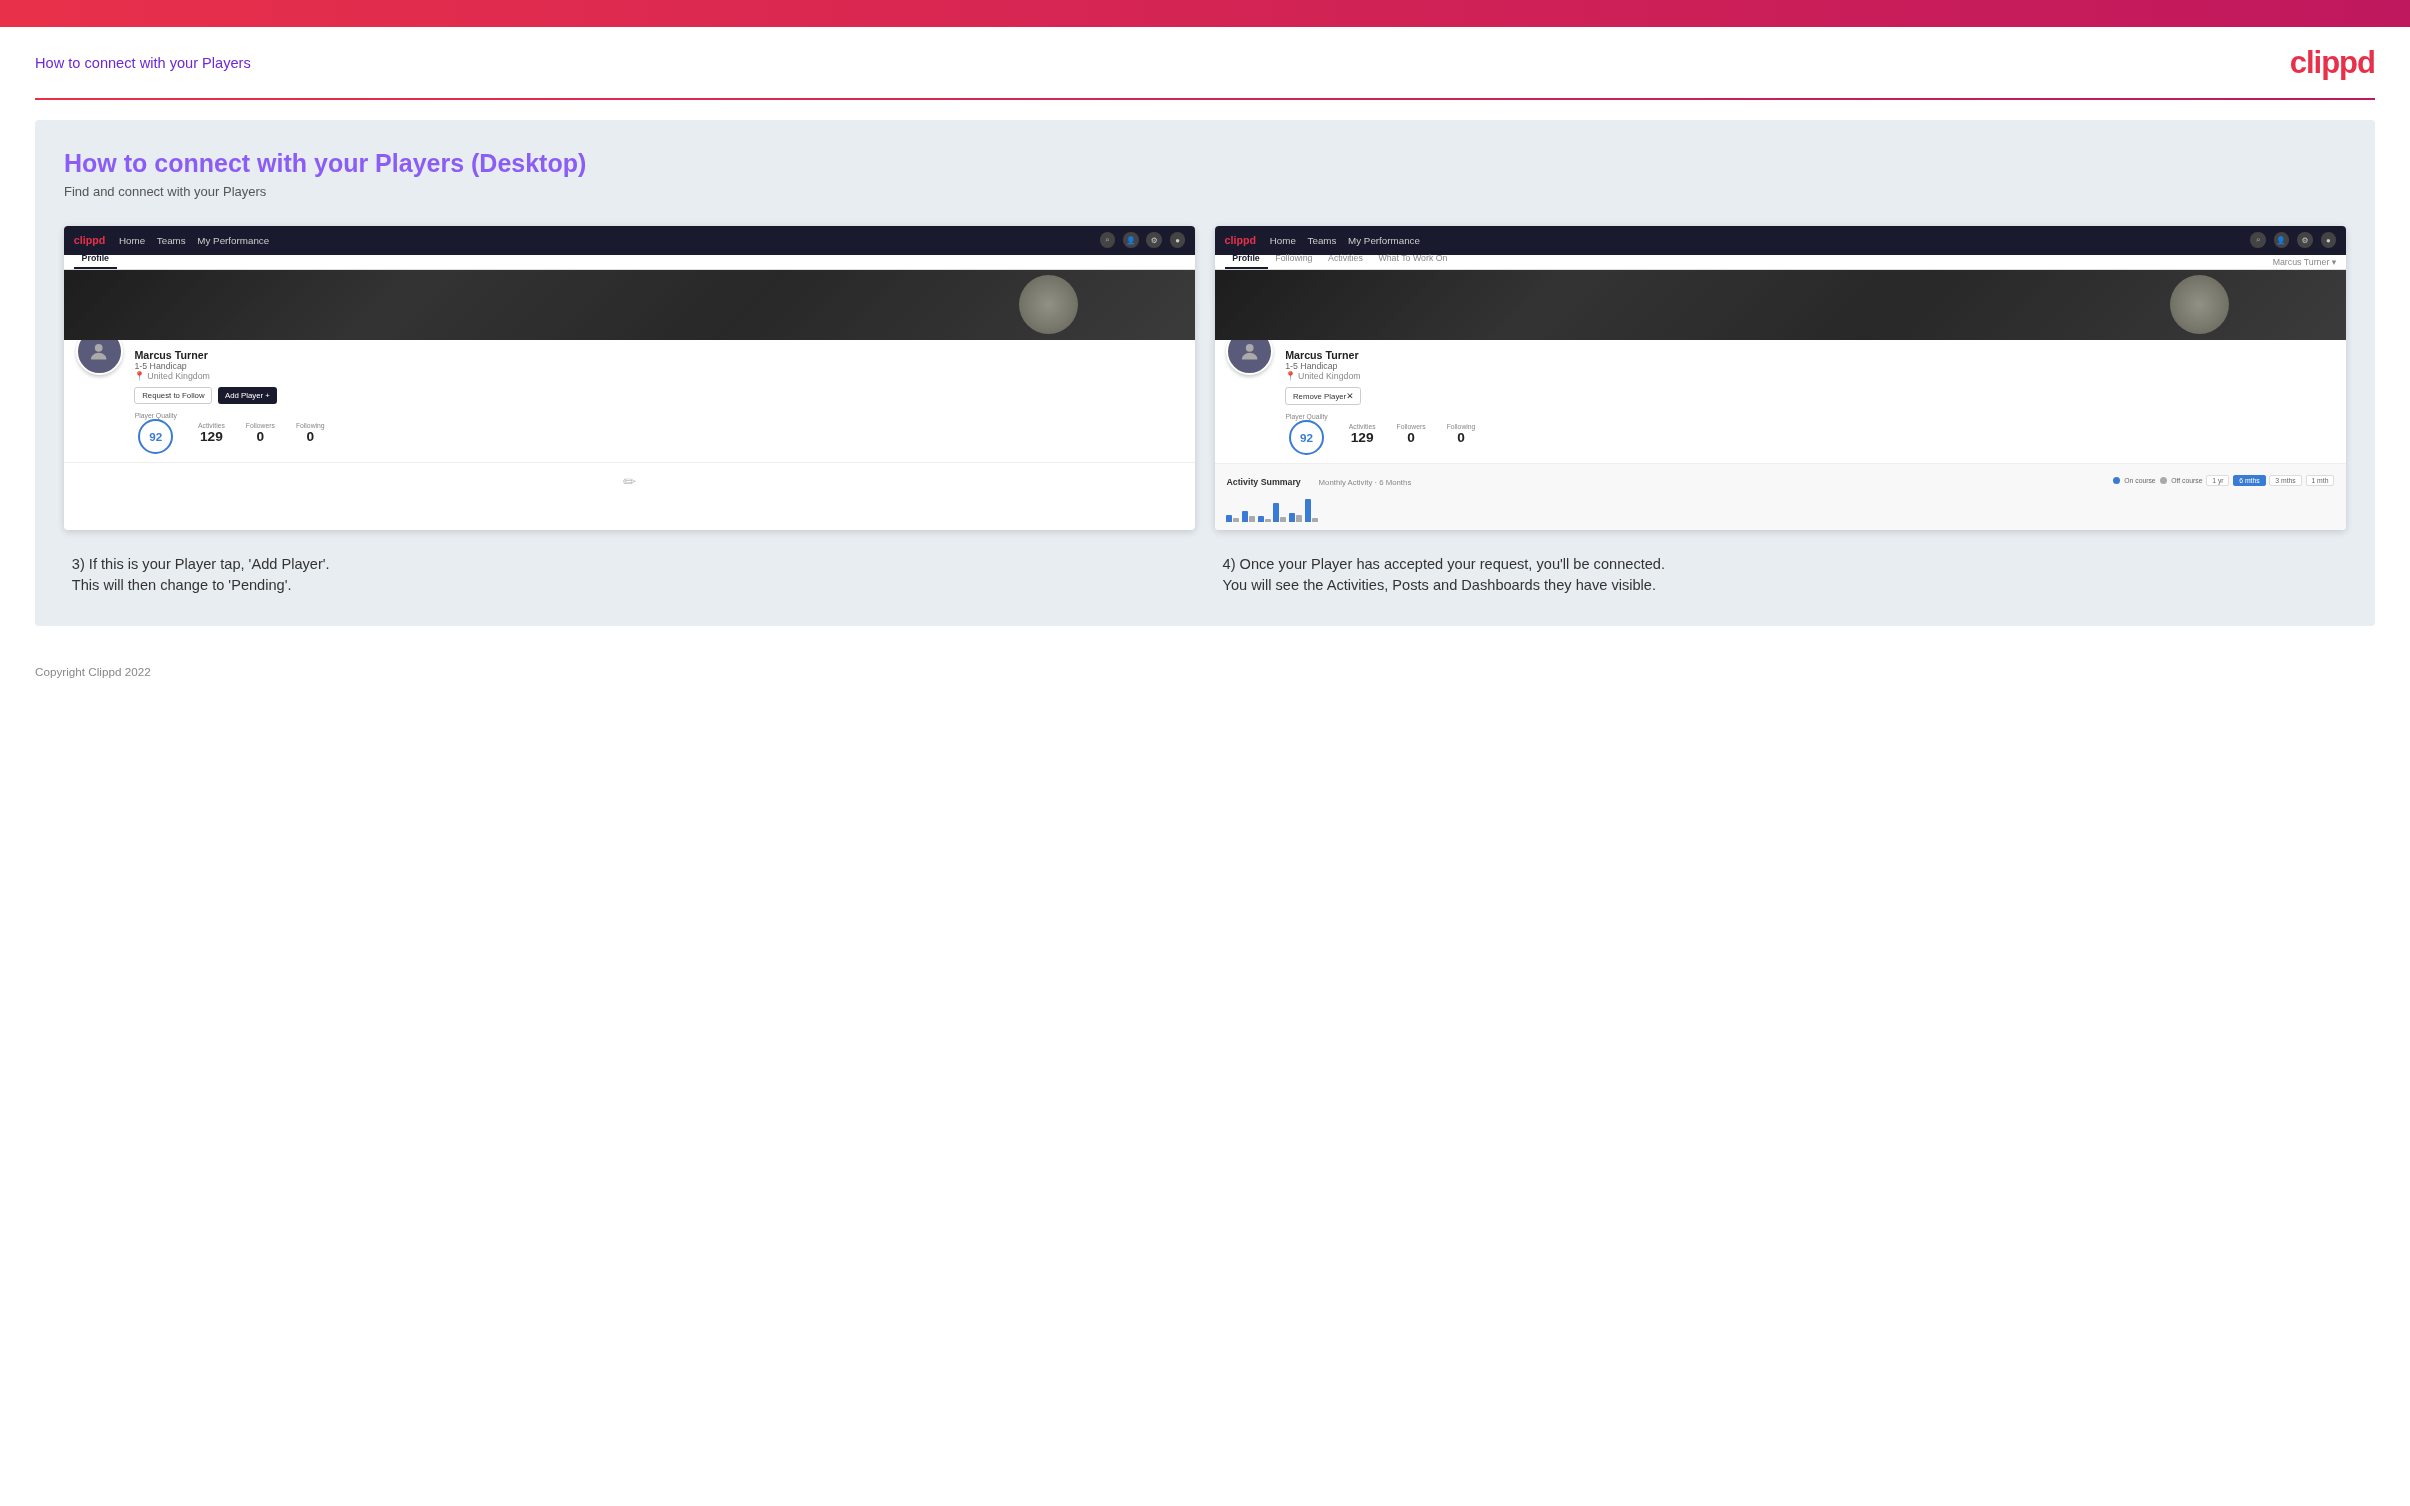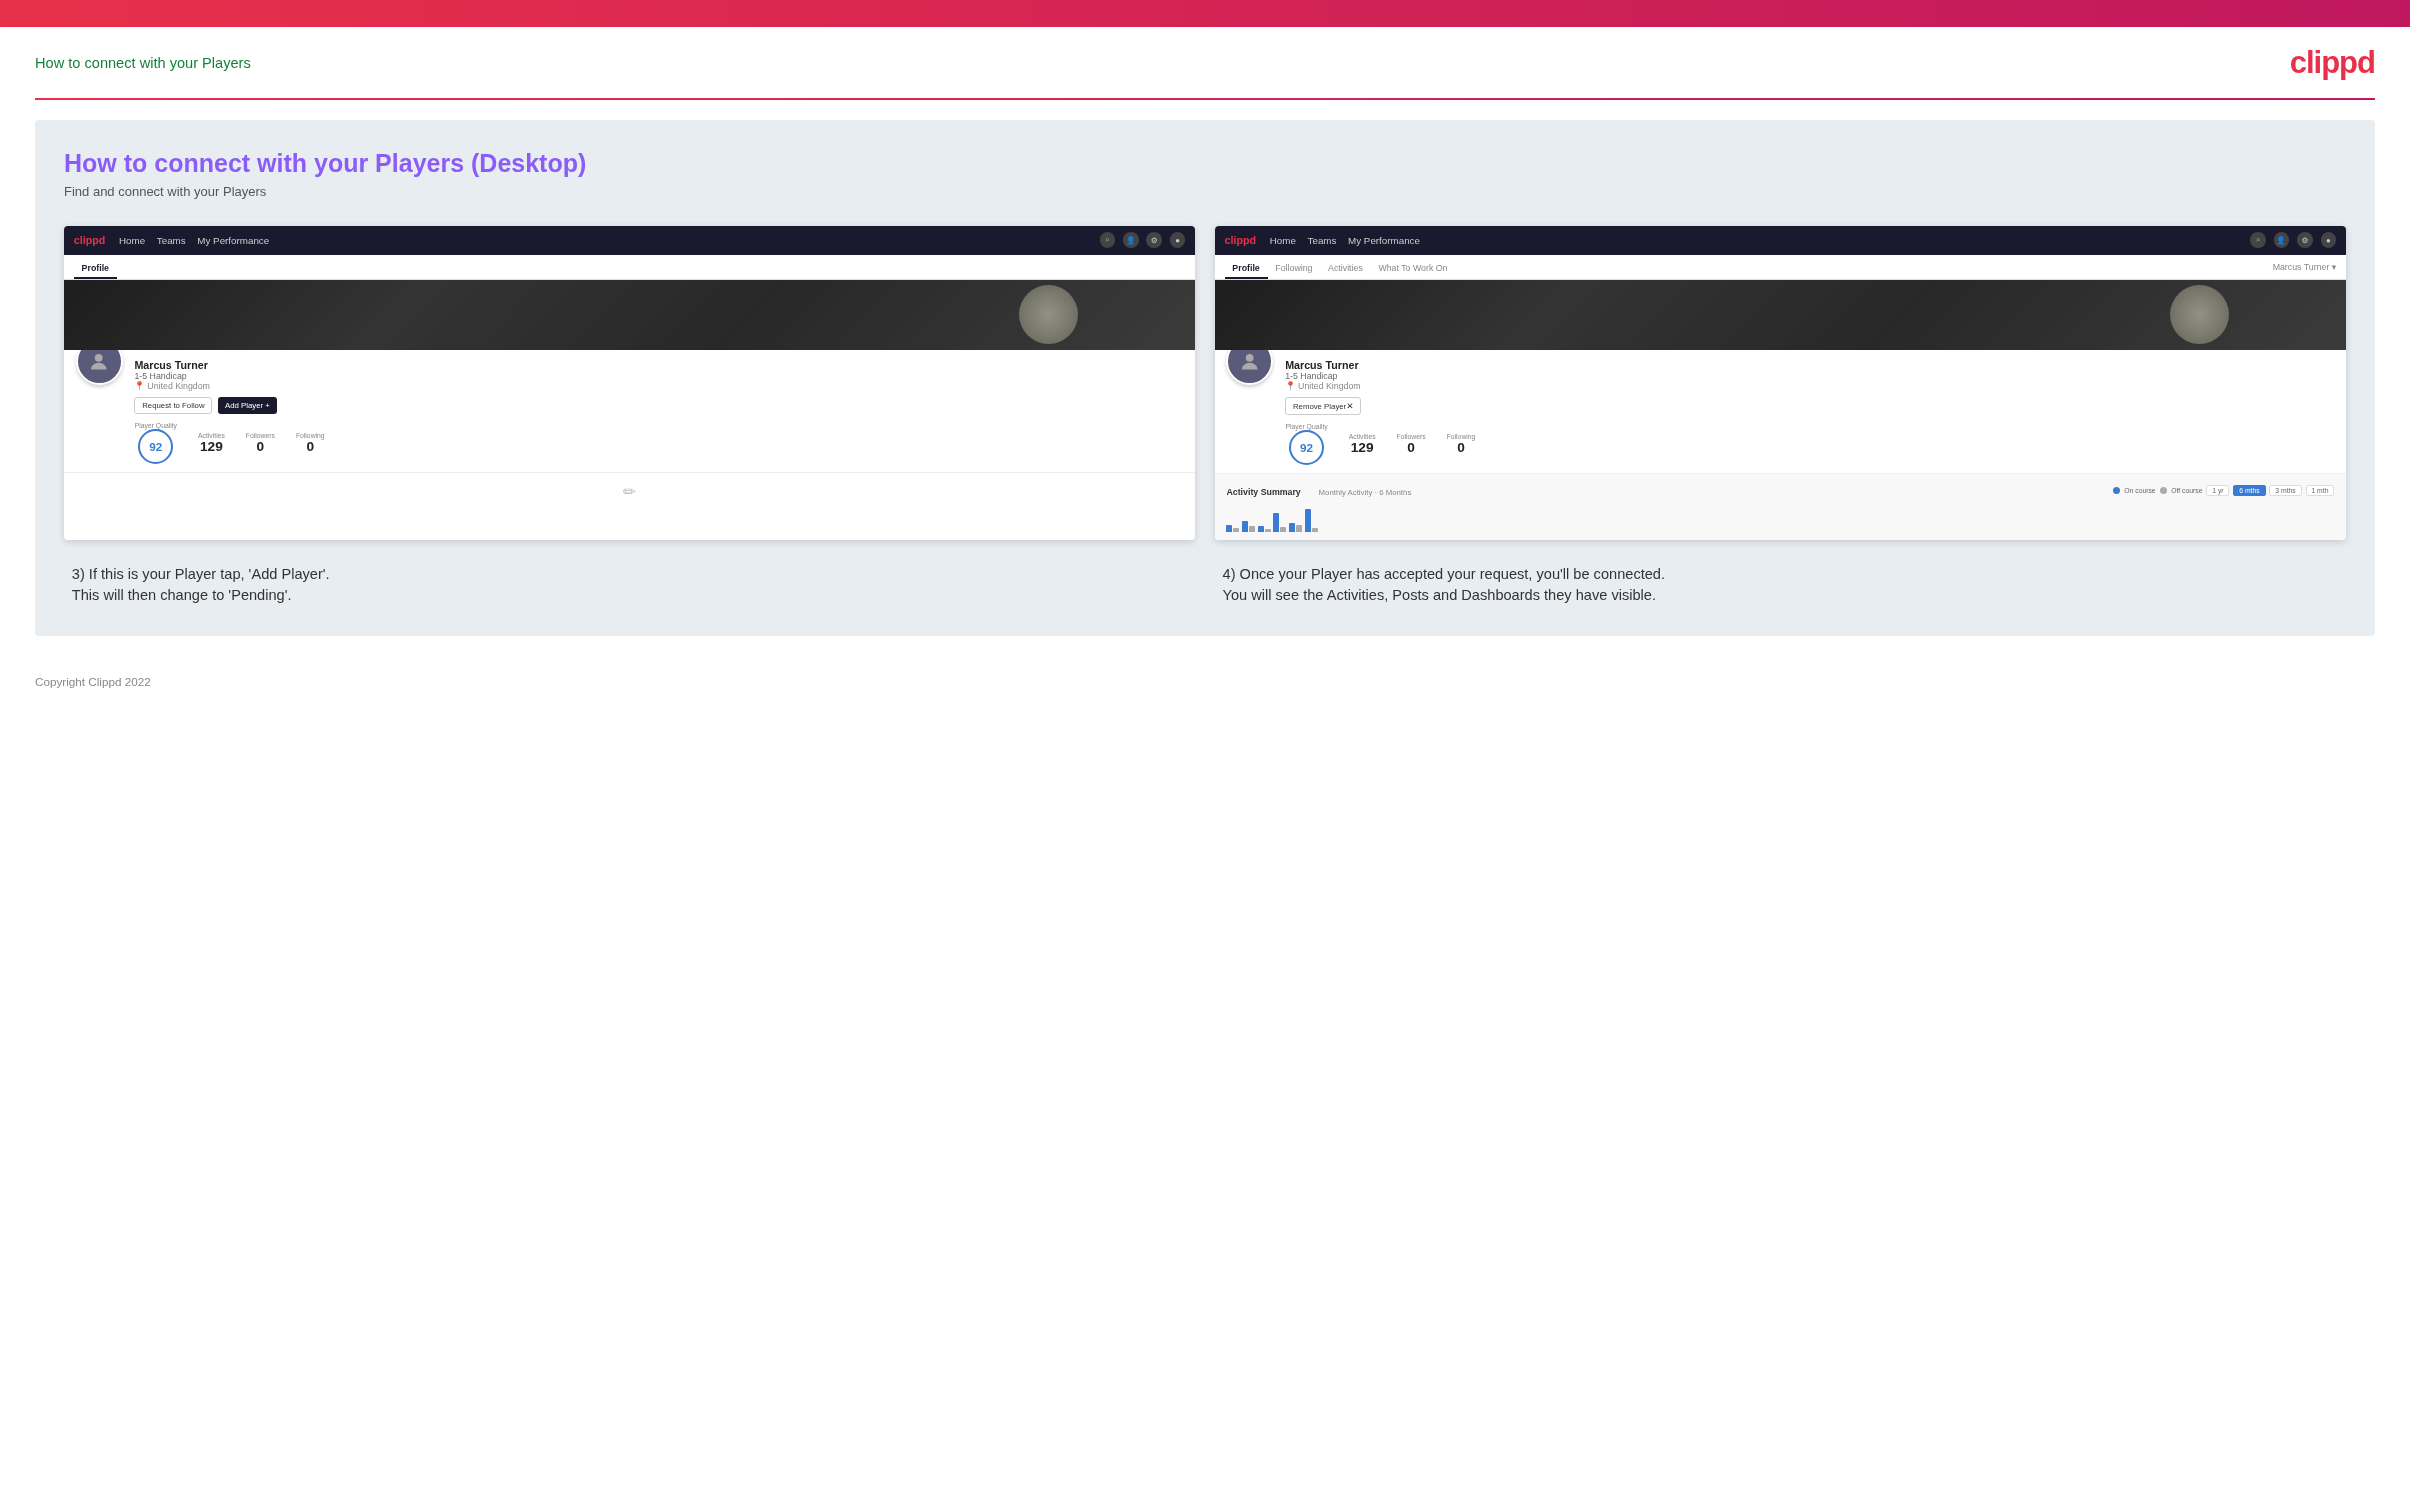--- a/index.html
+++ b/index.html
@@ -18,21 +18,21 @@
     
     .header {
       display: flex;
       align-items: center;
       justify-content: space-between;
       padding: 17.6px 35px;
       background: #fff;
     }
     .header-title {
       font-size: 14.6px;
-      color: #15803d;
+      color: #6d28d9;
       text-align: center;
     }
     .clippd-logo {
       font-size: 31px;
       font-weight: 700;
       color: #e8304a;
       letter-spacing: -1px;
     }
 
     
@@ -114,21 +114,21 @@
       color: #ccc;
       font-size: 7.8px;
     }
 
     
     .app-tabs {
       background: #fff;
       border-bottom: 1px solid #ddd;
       display: flex;
       padding: 0 9.8px;
-      height: 25px;
+      height: 15px;
       align-items: flex-end;
     }
     .app-tab {
       font-size: 8.8px;
       color: #888;
       padding: 3.9px 7.8px 3.9px;
       cursor: pointer;
       border-bottom: 2px solid transparent;
     }
     .app-tab.active {

